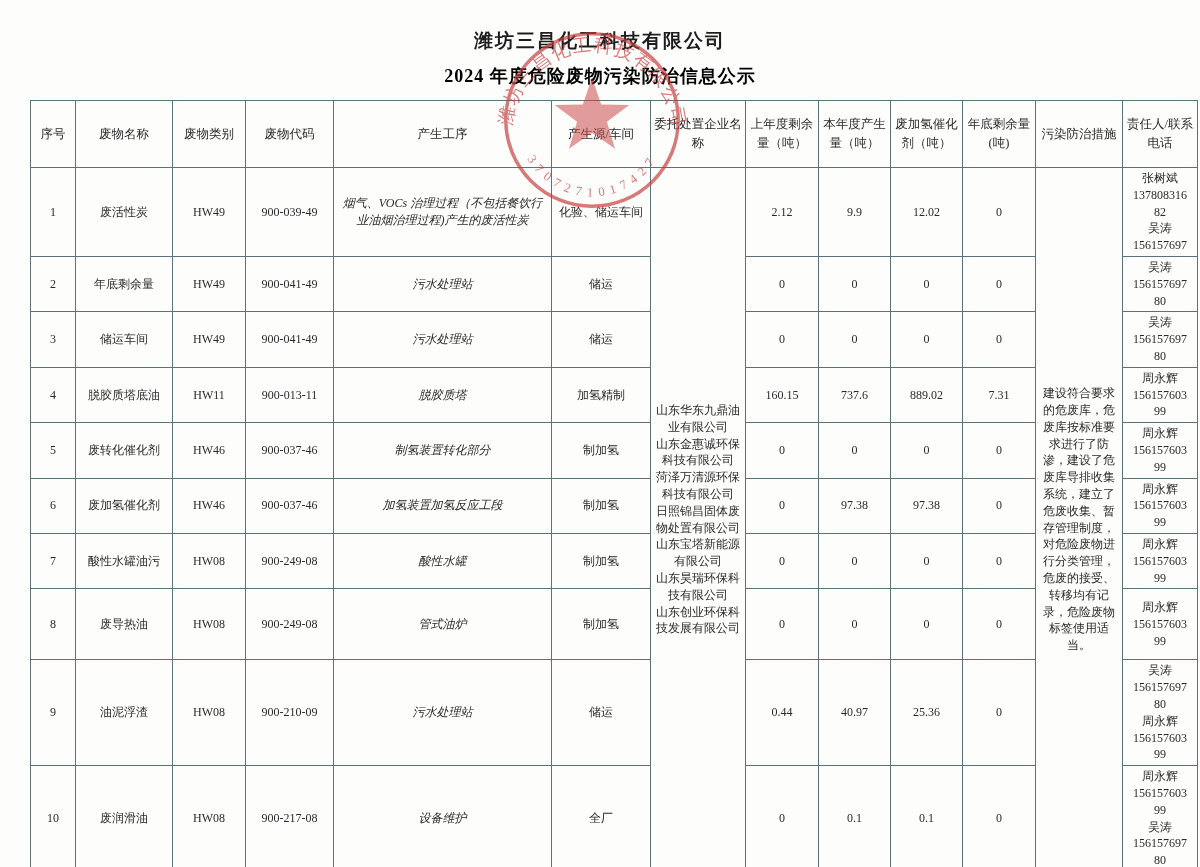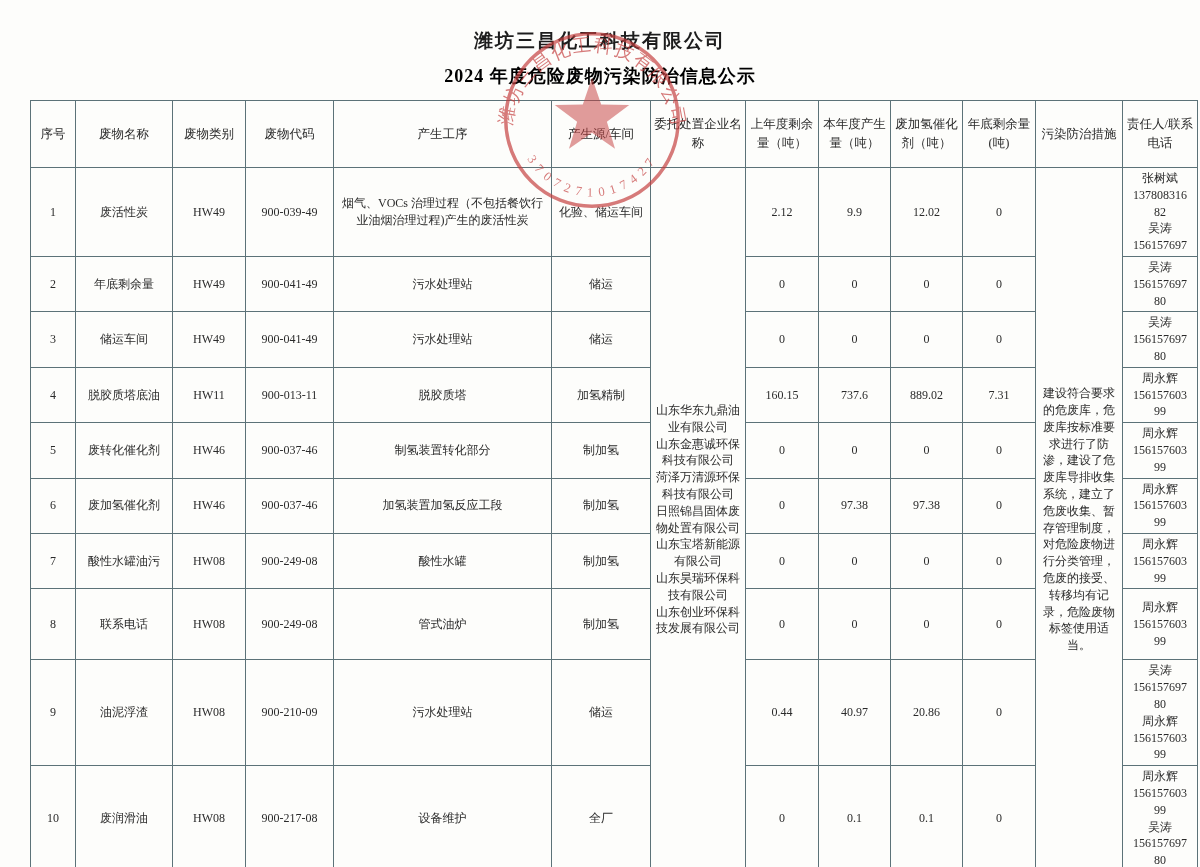--- a/index.html
+++ b/index.html
@@ -38,21 +38,21 @@
     line-height:1.4;
     font-weight:normal;
   }
   table.waste th{
     font-size:12.5px;
     line-height:1.5;
   }
   td.companies{line-height:17px;font-size:12px;}
   td.measures{line-height:17px;font-size:12px;text-align:center;}
   td.contact{line-height:1.35;}
-  td.process{padding:2px 6px;}
+  td.process{padding:2px 6px;font-style:italic;}
   
   .seal{
     position:absolute;left:494px;top:22px;width:196px;height:196px;
     opacity:0.68;
     pointer-events:none;
   }
 </style>
 </head>
 <body>
 
@@ -209,21 +209,21 @@
     <td>0</td>
     <td>0</td>
     <td>0</td>
     <td class="contact">周永辉
 156157603
 99</td>
   </tr>
 
   <tr style="height:71px">
     <td>8</td>
-    <td>联系电话</td>
+    <td>废导热油</td>
     <td>HW08</td>
     <td>900-249-08</td>
     <td class="process">管式油炉</td>
     <td>制加氢</td>
     <td>0</td>
     <td>0</td>
     <td>0</td>
     <td>0</td>
     <td class="contact">周永辉
 156157603
@@ -232,21 +232,21 @@
 
   <tr style="height:104px">
     <td>9</td>
     <td>油泥浮渣</td>
     <td>HW08</td>
     <td>900-210-09</td>
     <td class="process">污水处理站</td>
     <td>储运</td>
     <td>0.44</td>
     <td>40.97</td>
-    <td>20.86</td>
+    <td>25.36</td>
     <td>0</td>
     <td class="contact">吴涛
 156157697
 80
 周永辉
 156157603
 99</td>
   </tr>
 
   <tr style="height:106px">

